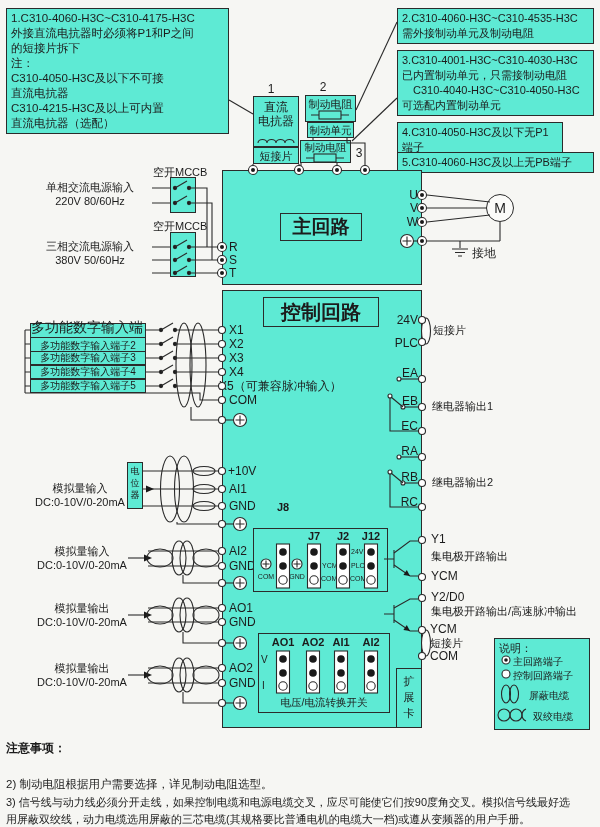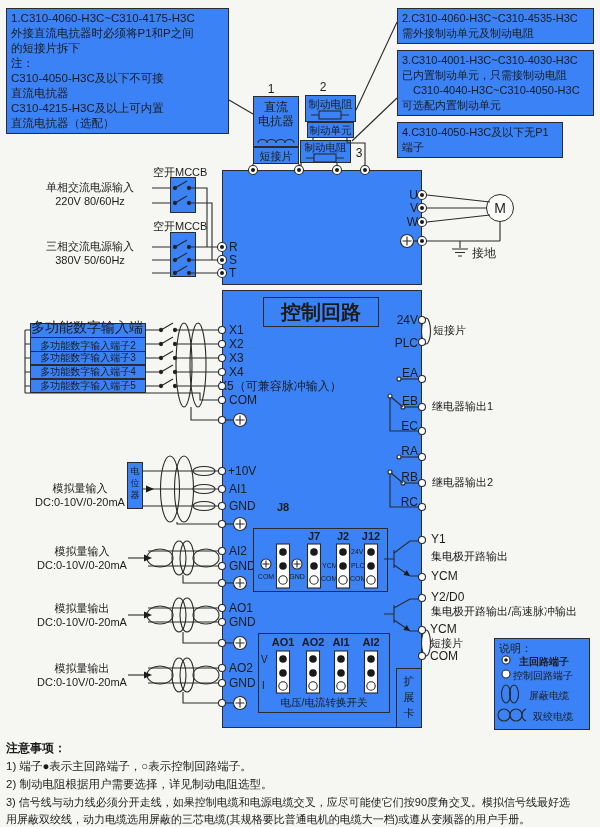--- a/index.html
+++ b/index.html
@@ -1,19 +1,19 @@
 <!DOCTYPE html>
 <html><head>
 <meta charset="utf-8">
 <style>
   html,body{margin:0;padding:0;background:#e9e9e7;}
   #canvas{position:relative;width:600px;height:827px;background:#f6f6f3;overflow:hidden;
           font-family:"Liberation Sans","DejaVu Sans",sans-serif;color:#1c1c1c;}
   .abs{position:absolute;}
-  .box{position:absolute;border:1px solid #2b2b2b;background:#3b82f6;box-sizing:border-box;}
+  .box{position:absolute;border:1px solid #2b2b2b;background:#5eead4;box-sizing:border-box;}
   .nb{font-size:11px;line-height:15px;padding:2px 4px;white-space:pre-line;}
   .txt{position:absolute;white-space:pre-line;}
   .c{text-align:center;}
   .r{text-align:right;}
   .t11{font-size:11px;line-height:14px;}
   .t12{font-size:12px;line-height:14px;}
   .t13{font-size:13px;line-height:15px;}
   .t10{font-size:10px;line-height:13px;}
   .t9{font-size:9px;line-height:12px;}
   .t7{font-size:7px;line-height:8px;}
@@ -38,20 +38,21 @@
 直流电抗器
 C310-4215-H3C及以上可内置
 直流电抗器（选配）</div>
   <div class="box nb" style="left:397px;top:8px;width:197px;">2.C310-4060-H3C~C310-4535-H3C
 需外接制动单元及制动电阻</div>
   <div class="box nb" style="left:397px;top:50px;width:197px;">3.C310-4001-H3C~C310-4030-H3C
 已内置制动单元，只需接制动电阻
 　C310-4040-H3C~C310-4050-H3C
 可选配内置制动单元</div>
   <div class="box nb" style="left:397px;top:122px;width:166px;">4.C310-4050-H3C及以下无P1端子</div>
+  <div class="box nb" style="left:397px;top:152px;width:197px;">5.C310-4060-H3C及以上无PB端子</div>
 
   <div class="txt t12 c" style="left:264px;top:82px;width:14px;">1</div>
   <div class="box" style="left:253px;top:96px;width:46px;height:51px;">
     <div class="txt t12 c" style="left:0;top:3px;width:44px;line-height:14px;">直流
 电抗器</div>
   </div>
   <div class="box" style="left:253px;top:147px;width:46px;height:17px;">
     <div class="txt t11 c" style="left:0;top:1px;width:44px;">短接片</div>
   </div>
   <div class="txt t12 c" style="left:316px;top:80px;width:14px;">2</div>
@@ -75,20 +76,21 @@
   <div class="txt t11" style="left:153px;top:165px;width:64px;">空开MCCB</div>
   <div class="txt t11 c" style="left:25px;top:180px;width:130px;">单相交流电源输入
 220V 80/60Hz</div>
   <div class="box" style="left:170px;top:177px;width:26px;height:36px;"></div>
   <div class="txt t11" style="left:153px;top:219px;width:64px;">空开MCCB</div>
   <div class="txt t11 c" style="left:25px;top:239px;width:130px;">三相交流电源输入
 380V 50/60Hz</div>
   <div class="box" style="left:170px;top:232px;width:26px;height:45px;"></div>
 
   <div class="box" style="left:222px;top:170px;width:200px;height:115px;"></div>
+  <div class="box title-box" style="left:280px;top:213px;width:82px;height:28px;font-size:19px;">主回路</div>
   <div class="txt t12" style="left:229px;top:240px;">R</div>
   <div class="txt t12" style="left:229px;top:253px;">S</div>
   <div class="txt t12" style="left:229px;top:266px;">T</div>
   <div class="txt t12 r" style="left:399px;top:188px;width:19px;">U</div>
   <div class="txt t12 r" style="left:399px;top:201px;width:19px;">V</div>
   <div class="txt t12 r" style="left:399px;top:215px;width:19px;">W</div>
   <div class="abs" style="left:486px;top:194px;width:28px;height:28px;border:1.2px solid #2b2b2b;border-radius:50%;background:#fbfbf9;display:flex;align-items:center;justify-content:center;font-size:14px;box-sizing:border-box;">
       <span>M</span>
     </div>
   <div class="txt t12" style="left:472px;top:246px;">接地</div>
@@ -178,28 +180,27 @@
   <div class="txt c" style="left:258px;top:696px;width:132px;font-size:10.5px;">电压/电流转换开关</div>
 
   <div class="box" style="left:396px;top:668px;width:26px;height:60px;">
     <div class="txt t11 c" style="left:0;top:4px;width:24px;line-height:16px;">扩
 展
 卡</div>
   </div>
 
   <div class="box" style="left:494px;top:638px;width:96px;height:92px;">
     <div class="txt t11" style="left:4px;top:2px;">说明：</div>
-    <div class="txt t10" style="left:24px;top:16px;font-weight:bold;">主回路端子</div>
+    <div class="txt t10" style="left:18px;top:16px;">主回路端子</div>
     <div class="txt t10" style="left:18px;top:30px;">控制回路端子</div>
     <div class="txt t10" style="left:34px;top:50px;">屏蔽电缆</div>
     <div class="txt t10" style="left:38px;top:71px;">双绞电缆</div>
   </div>
 
   <div class="txt t12" style="left:6px;top:741px;font-weight:bold;">注意事项：</div>
-  <div class="txt" style="left:6px;top:758px;width:592px;font-size:11.5px;line-height:17px;">1) 端子●表示主回路端子，○表示控制回路端子。</div>
   <div class="txt" style="left:6px;top:776px;width:592px;font-size:11.5px;line-height:17px;">2) 制动电阻根据用户需要选择，详见制动电阻选型。</div>
   <div class="txt" style="left:6px;top:794px;width:592px;font-size:11px;line-height:16.5px;">3) 信号线与动力线必须分开走线，如果控制电缆和电源电缆交叉，应尽可能使它们按90度角交叉。模拟信号线最好选
 用屏蔽双绞线，动力电缆选用屏蔽的三芯电缆(其规格要比普通电机的电缆大一档)或遵从变频器的用户手册。</div>
 
   <svg width="600" height="827" viewBox="0 0 600 827">
     <g stroke="#2a2a2a" stroke-width="1.1" fill="none">
 
       <g>
         <path d="M229,100 L253,114"></path>
         <path d="M397,22 L356,110"></path>

